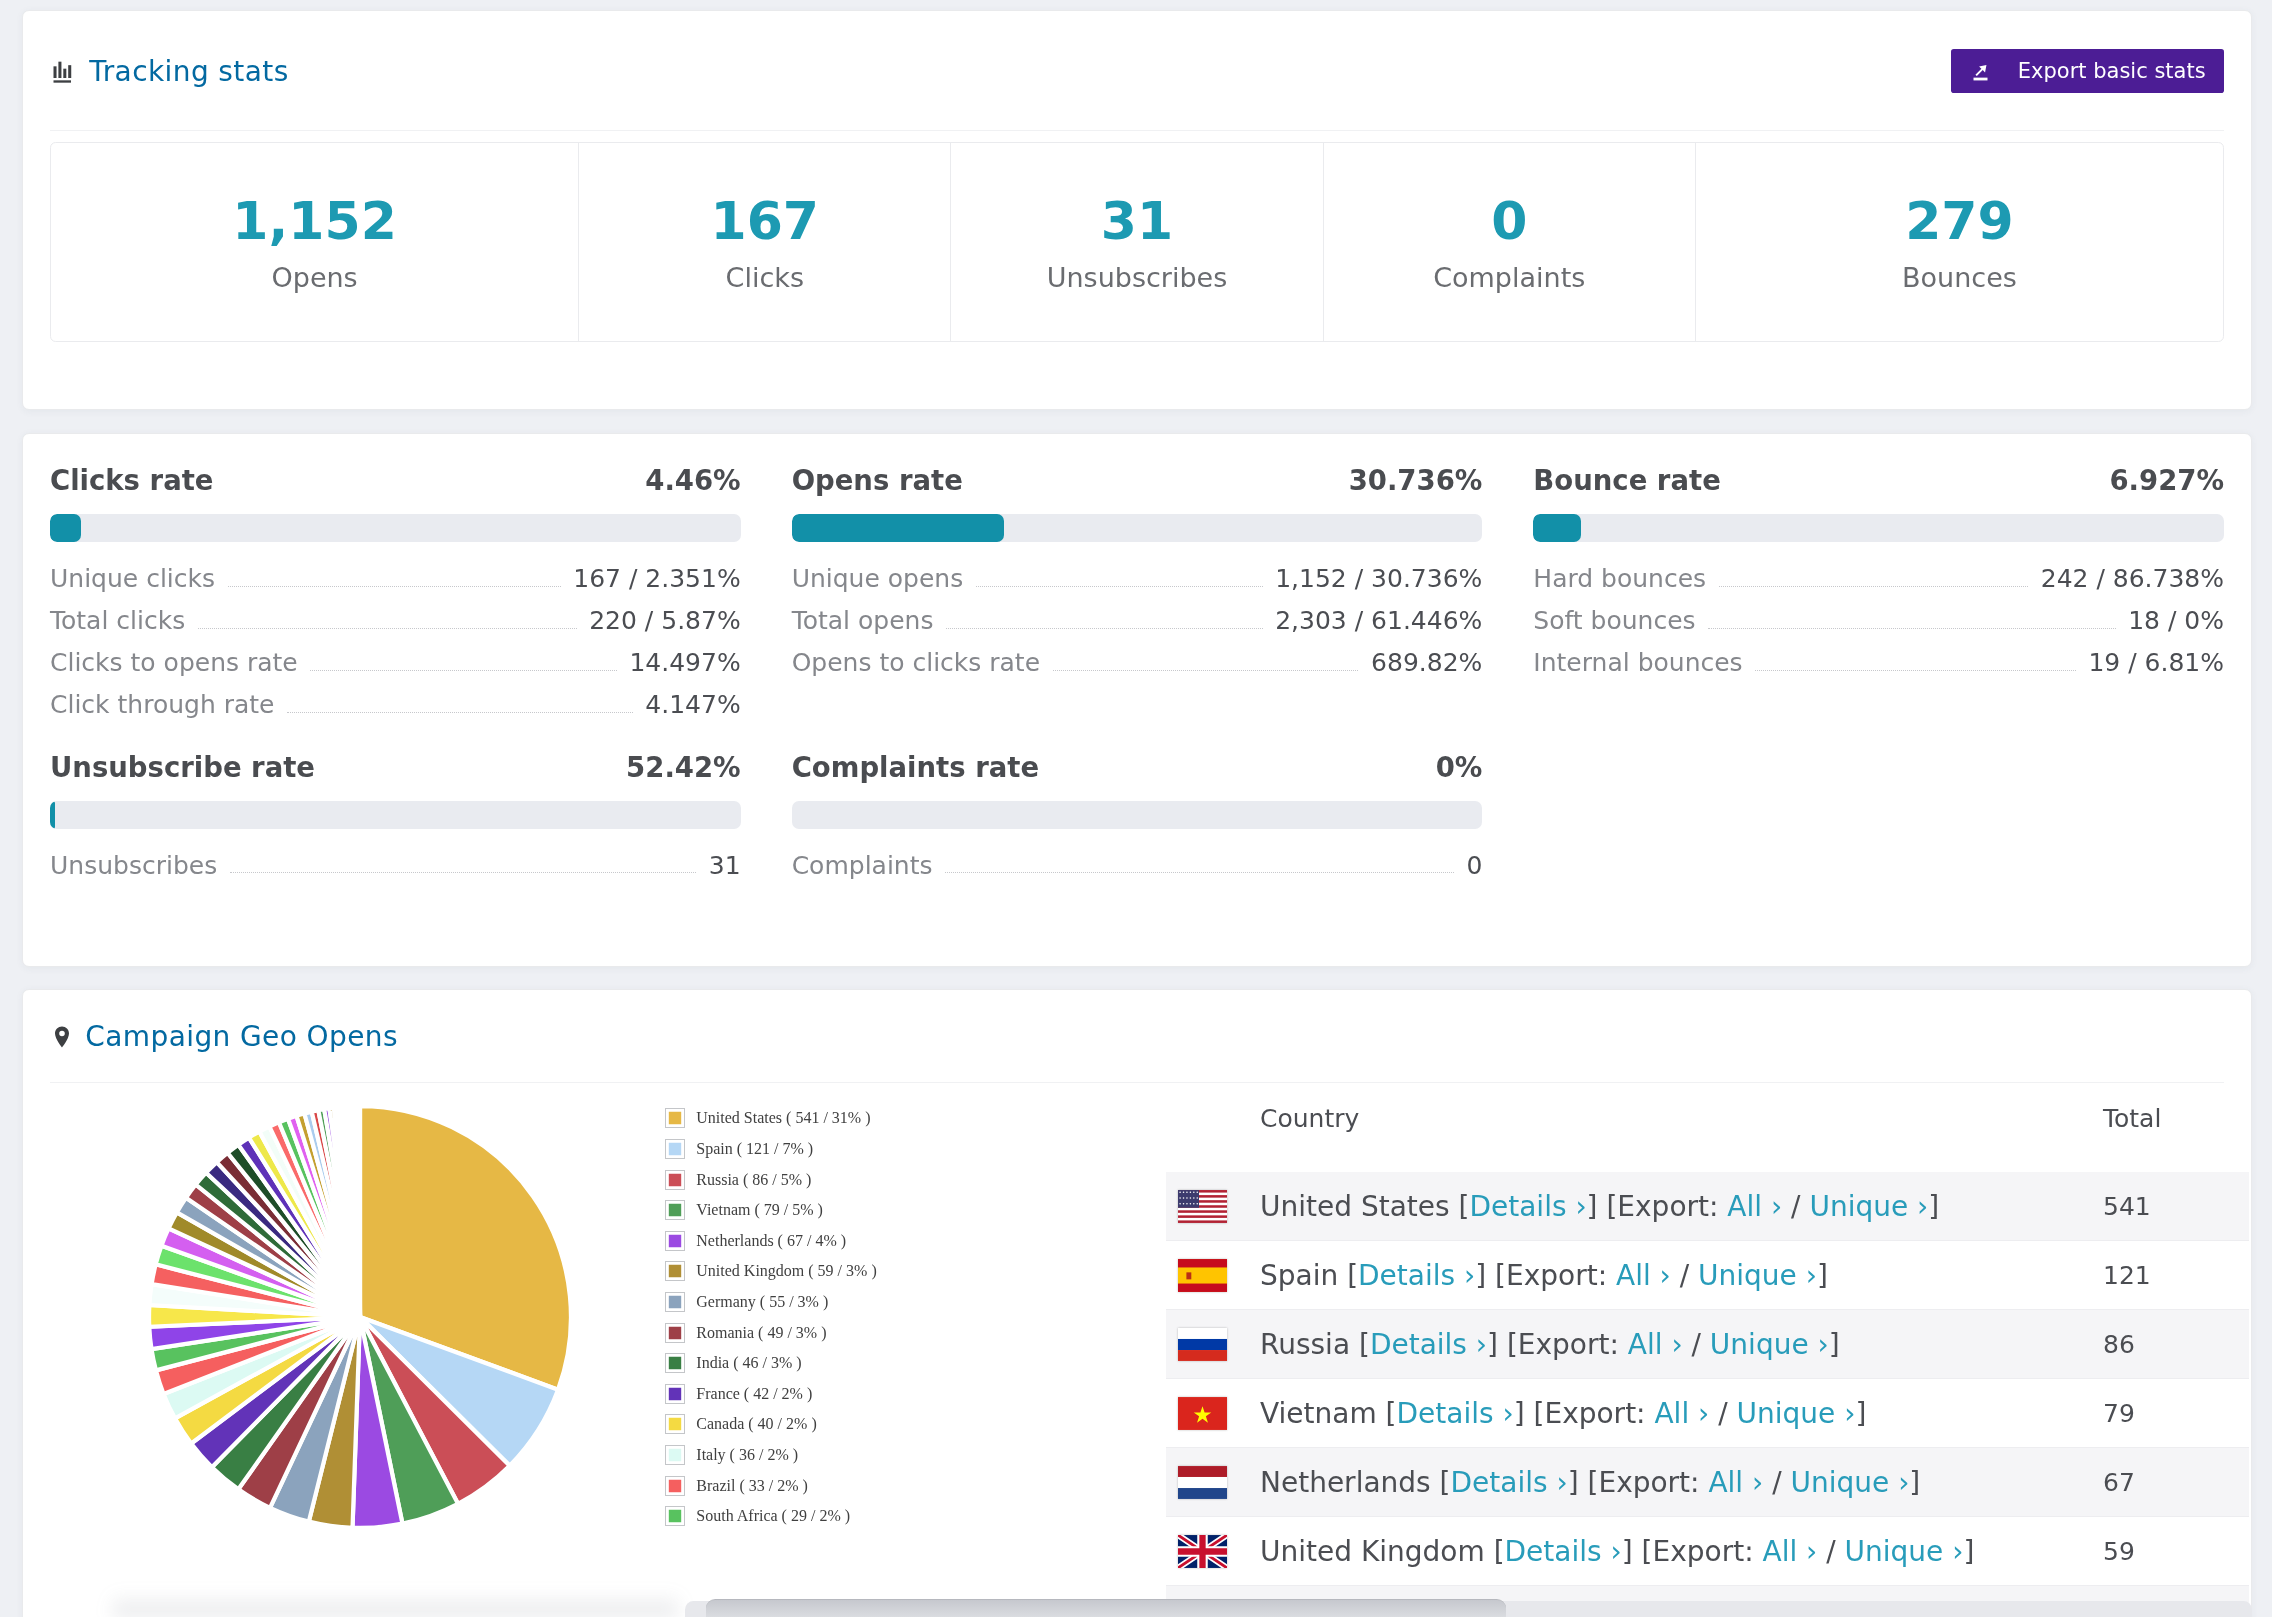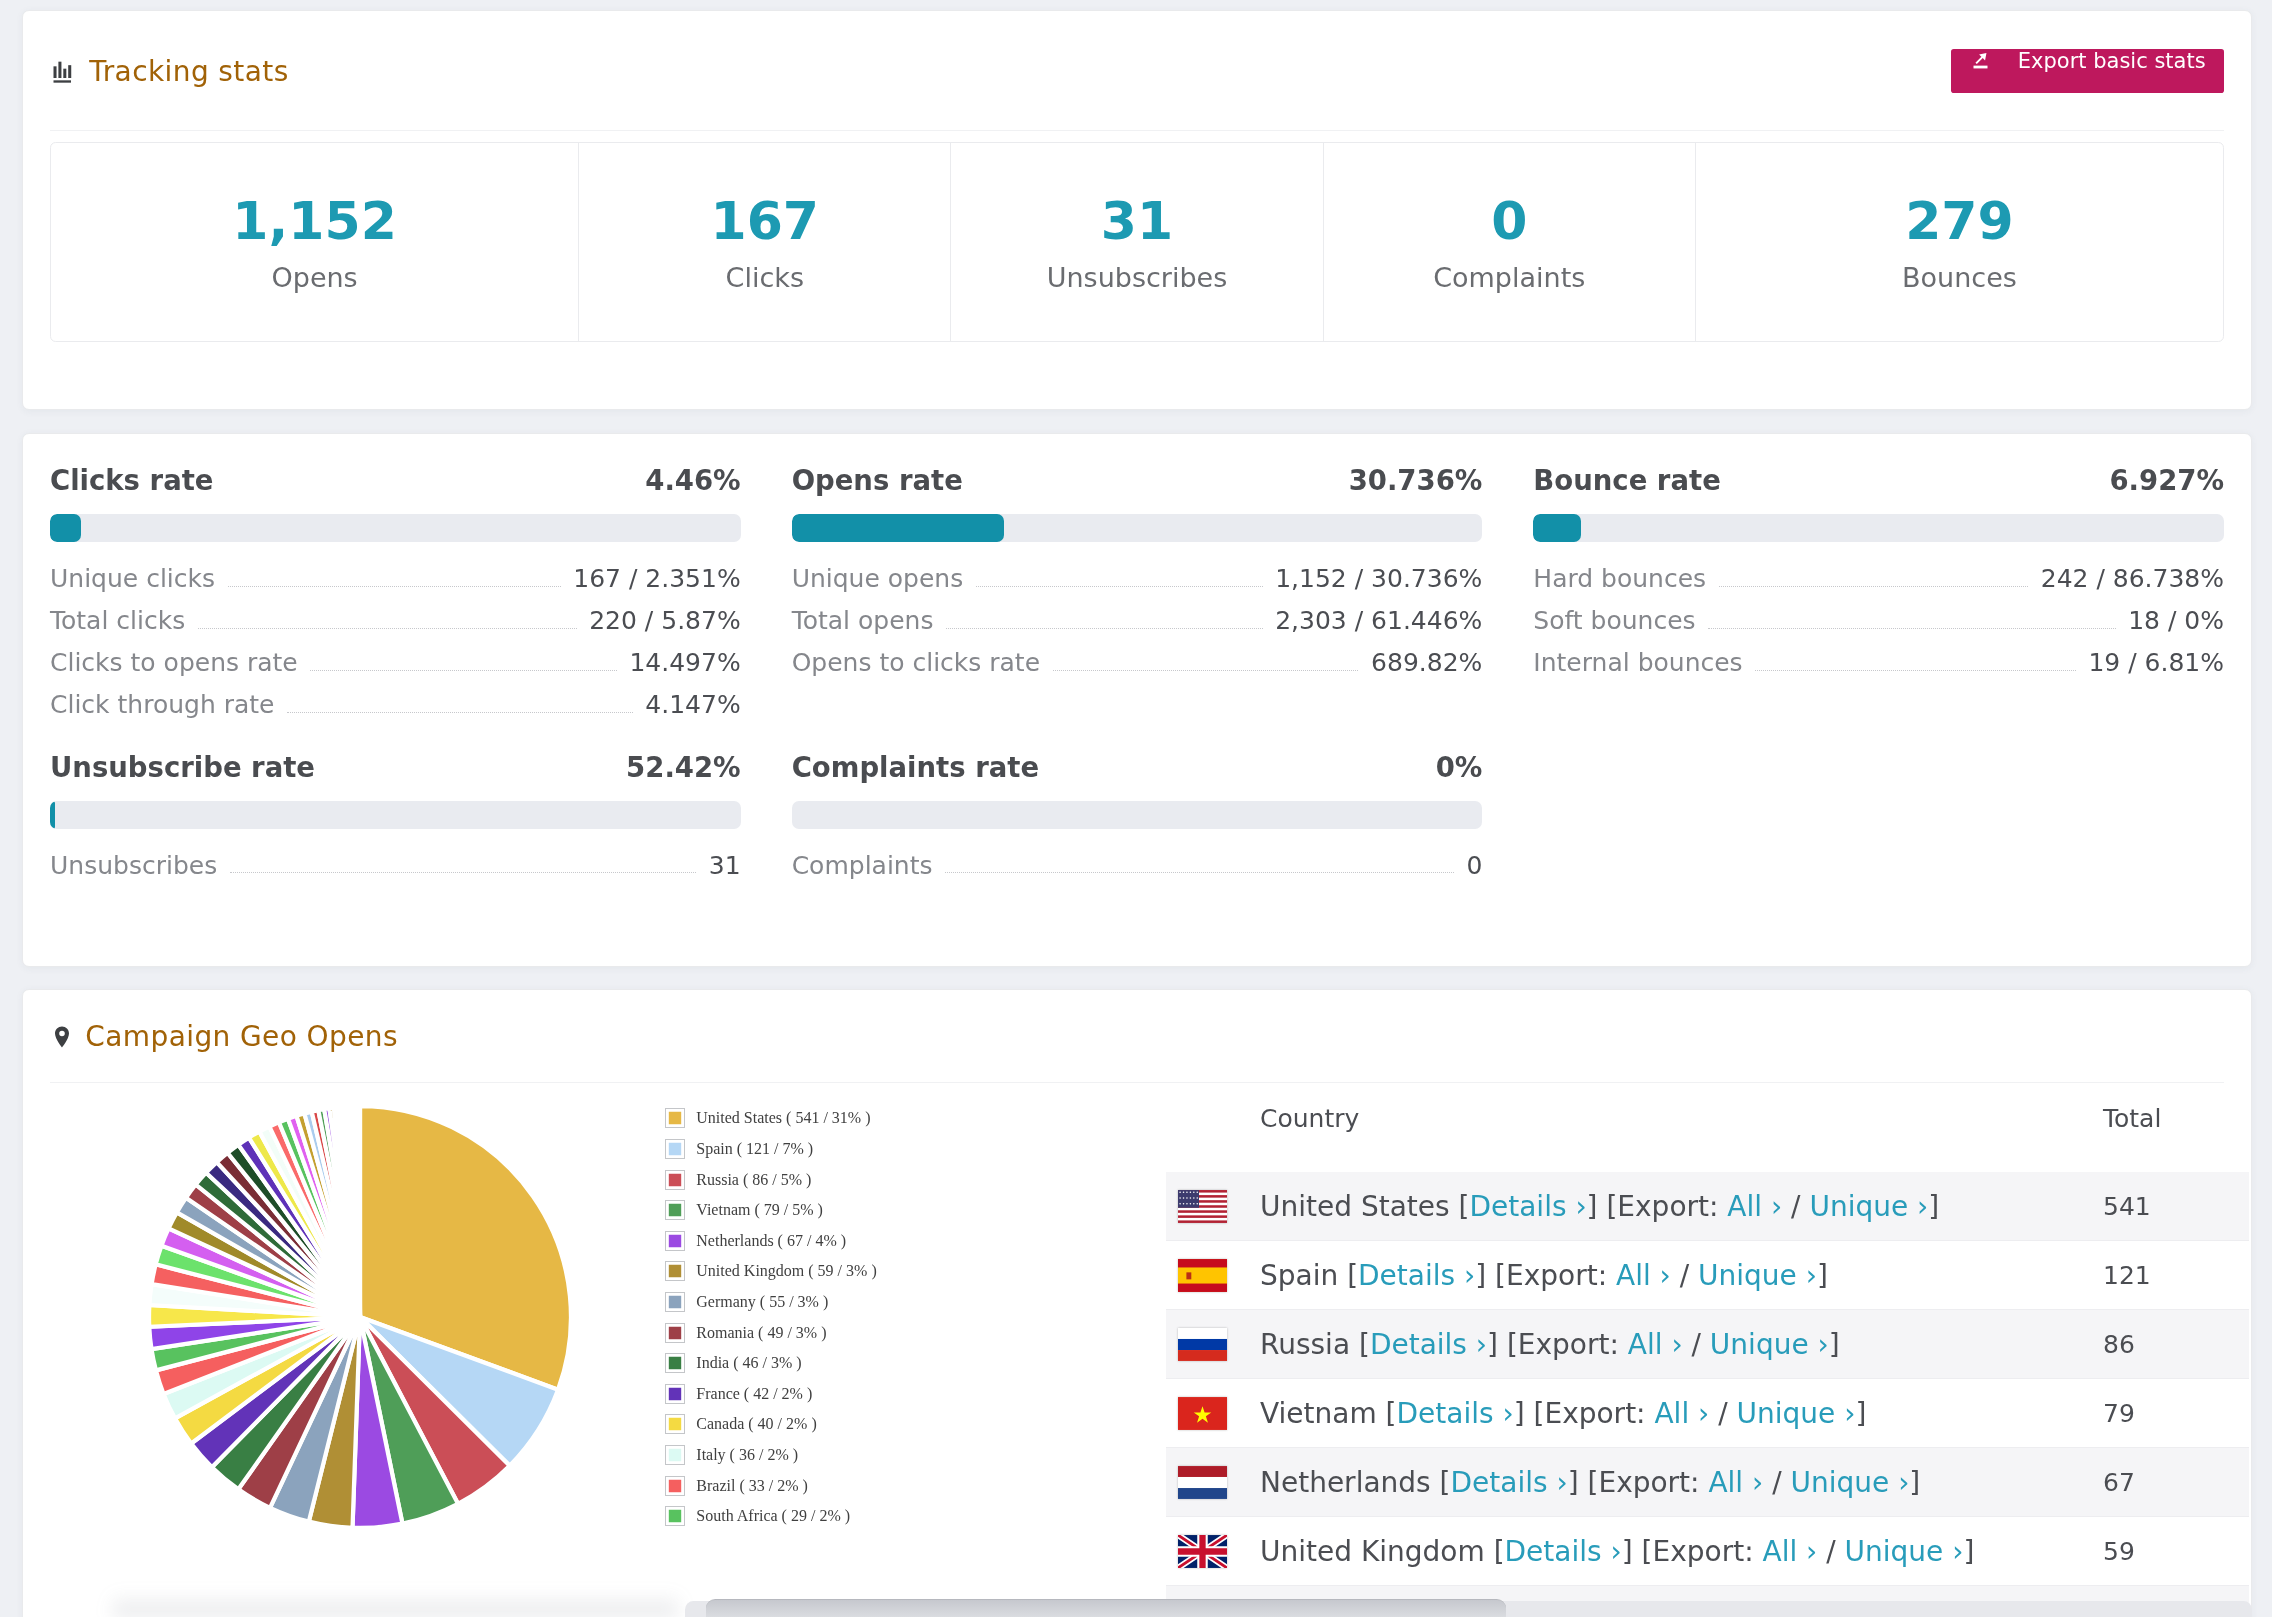--- a/index.html
+++ b/index.html
@@ -1,25 +1,25 @@
 <!DOCTYPE html>
 <html style="font-size:11.3px"><head>
 <meta charset="utf-8">
 <style>
   * { margin:0; padding:0; box-sizing:border-box; }
   body { width:2273px; height:1618px; background:#eef0f4; font-family:"DejaVu Sans",sans-serif; overflow:hidden; position:relative; }
   .card { position:absolute; left:22px; width:2230px; background:#fff; border:0.7px solid #e9eaec; border-radius:7px; box-shadow:0 1.4px 7px rgba(60,70,90,.05); }
   .card-header { height:120px; display:flex; align-items:center; padding:0 27px; position:relative; }
   .card-header::after { content:""; position:absolute; left:27px; right:27px; bottom:0; height:1.4px; background:#f0f1f3; }
-  .card-title { font-size:28px; color:#a16207; margin-left:11.3px; letter-spacing:0.4px; }
+  .card-title { font-size:28px; color:#0369a1; margin-left:11.3px; letter-spacing:0.4px; }
   .hicon { width:28px; height:28px; flex:0 0 auto; }
 
   
   #card1 { top:10px; height:400px; }
-  .export-btn { margin-left:auto; height:44px; background:#be185d; color:#fff; font-size:21px; display:flex; gap:27px; padding:0 18.4px; border-radius:2.8px; border:none; cursor:pointer; font-family:inherit; }
+  .export-btn { margin-left:auto; height:44px; background:#4c1d95; color:#fff; font-size:21px; display:flex; align-items:center; gap:27px; padding:0 18.4px; border-radius:2.8px; border:none; cursor:pointer; font-family:inherit; }
   .stats-box { margin:11.3px 27px 0; height:200px; border:1.4px solid #eaebee; border-radius:5.6px; display:flex; }
   .stat-cell { flex:1 1 0; display:flex; flex-direction:column; align-items:center; justify-content:center; gap:11.3px; border-right:1.4px solid #eaebee; }
   .stat-cell.wide { flex:1.42 1 0; }
   .stat-cell:last-child { border-right:none; }
   .stat-value { font-size:52px; font-weight:700; color:#1d9ab2; }
   .stat-label { font-size:27px; color:#6a6c70; }
 
   
   #card2 { top:433px; height:534px; }
   .rates-grid { padding:30px 27px 0; display:grid; grid-template-columns:repeat(3,1fr); column-gap:51px; row-gap:32px; }

